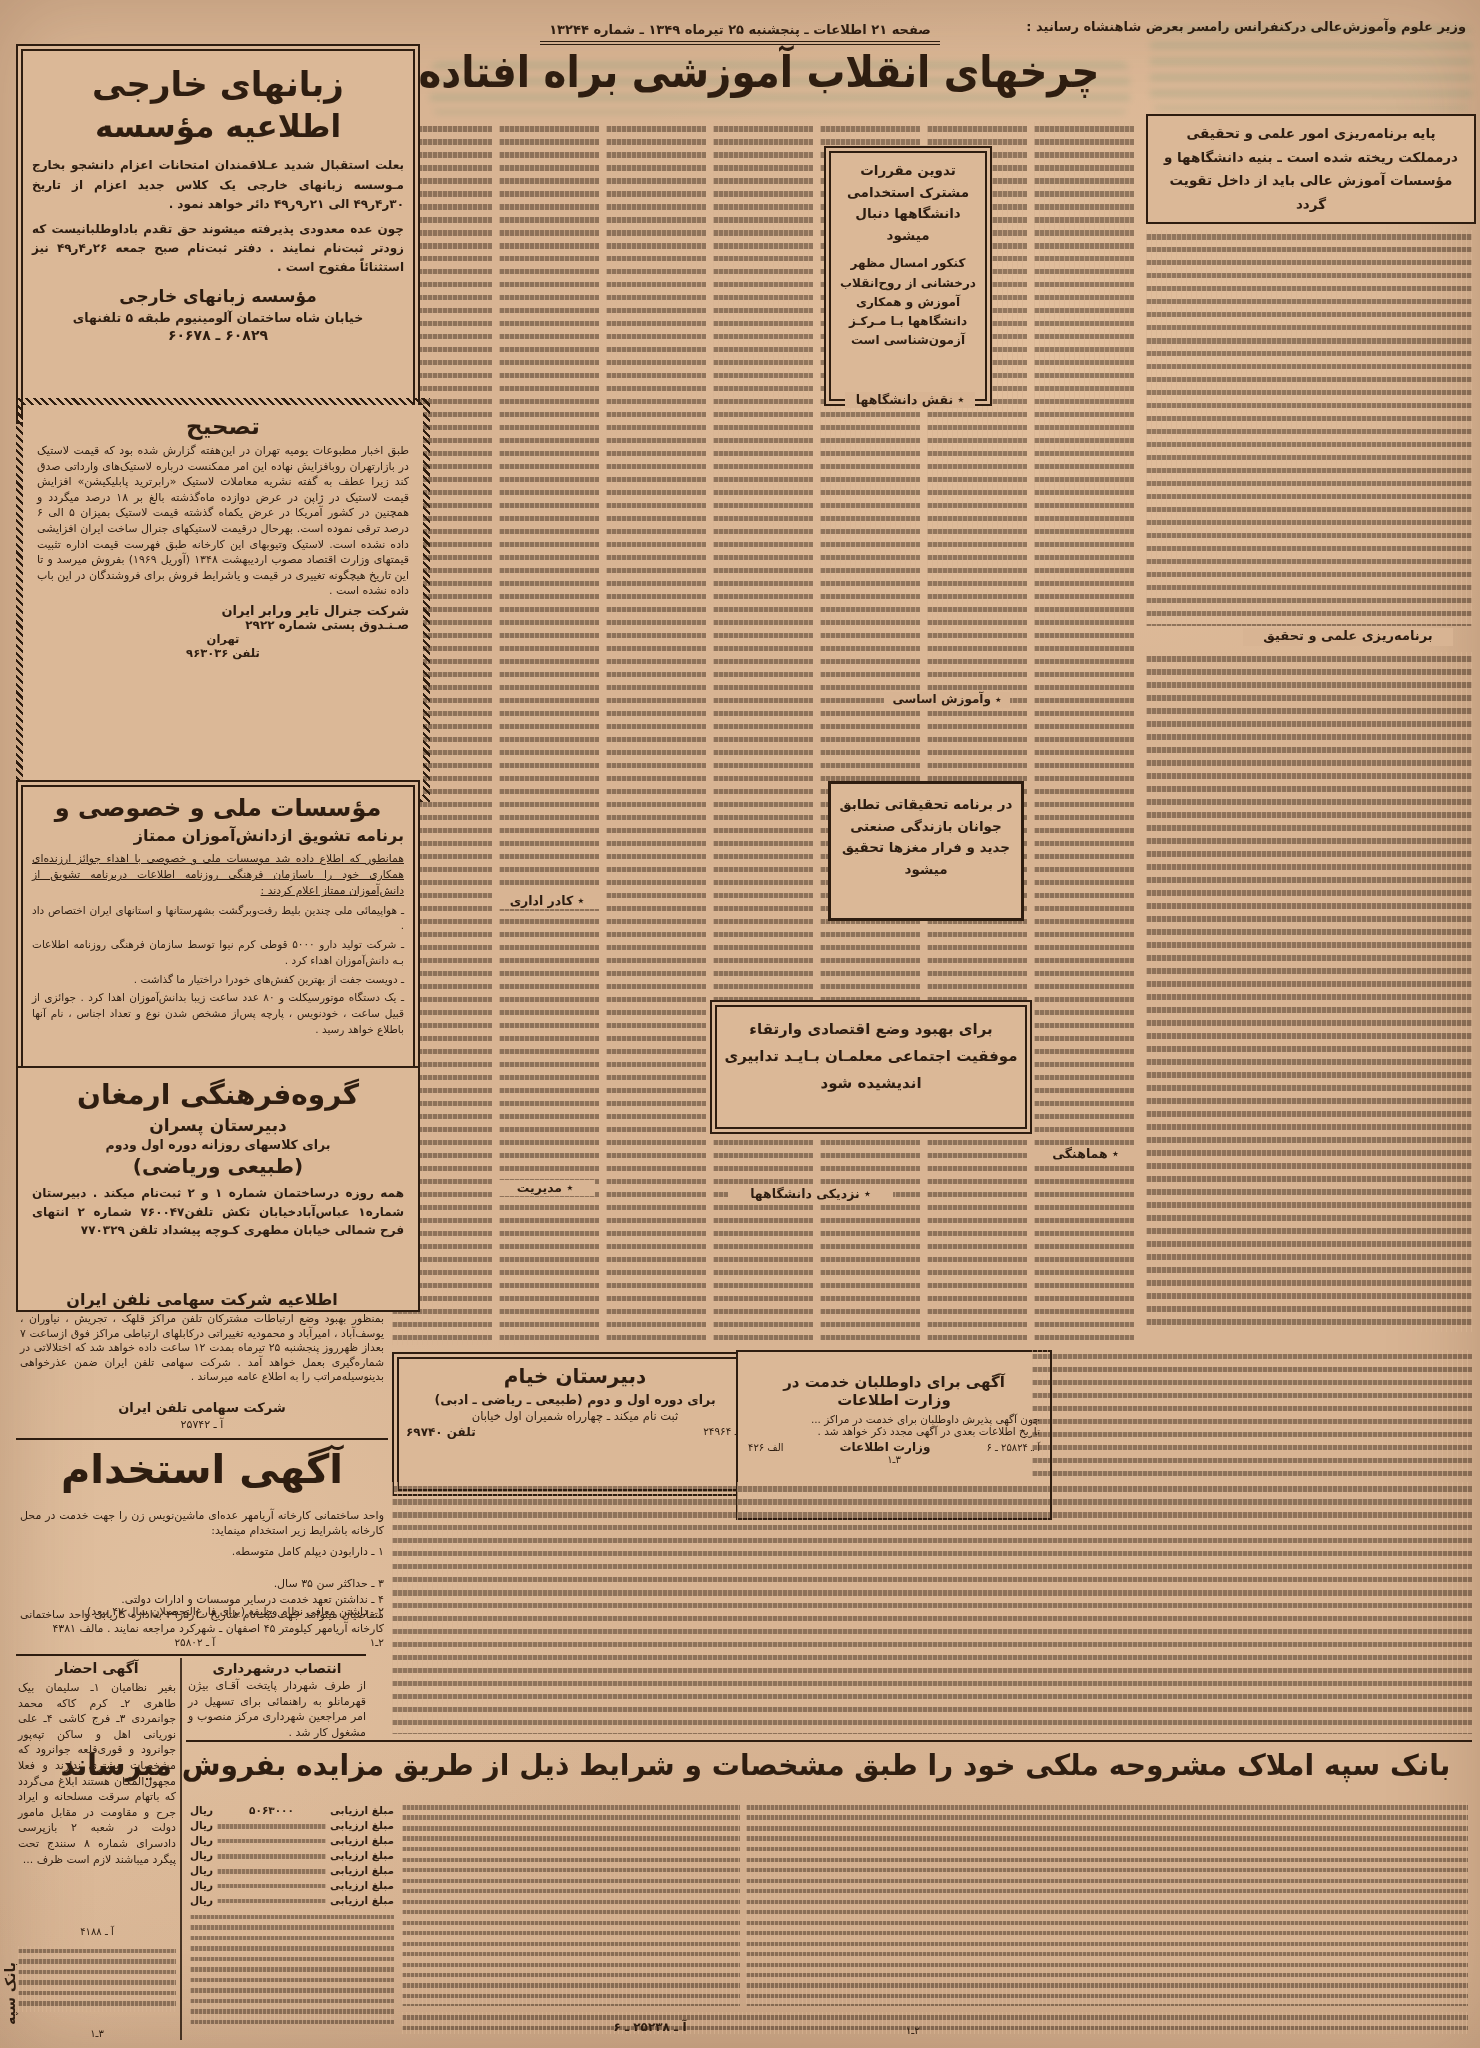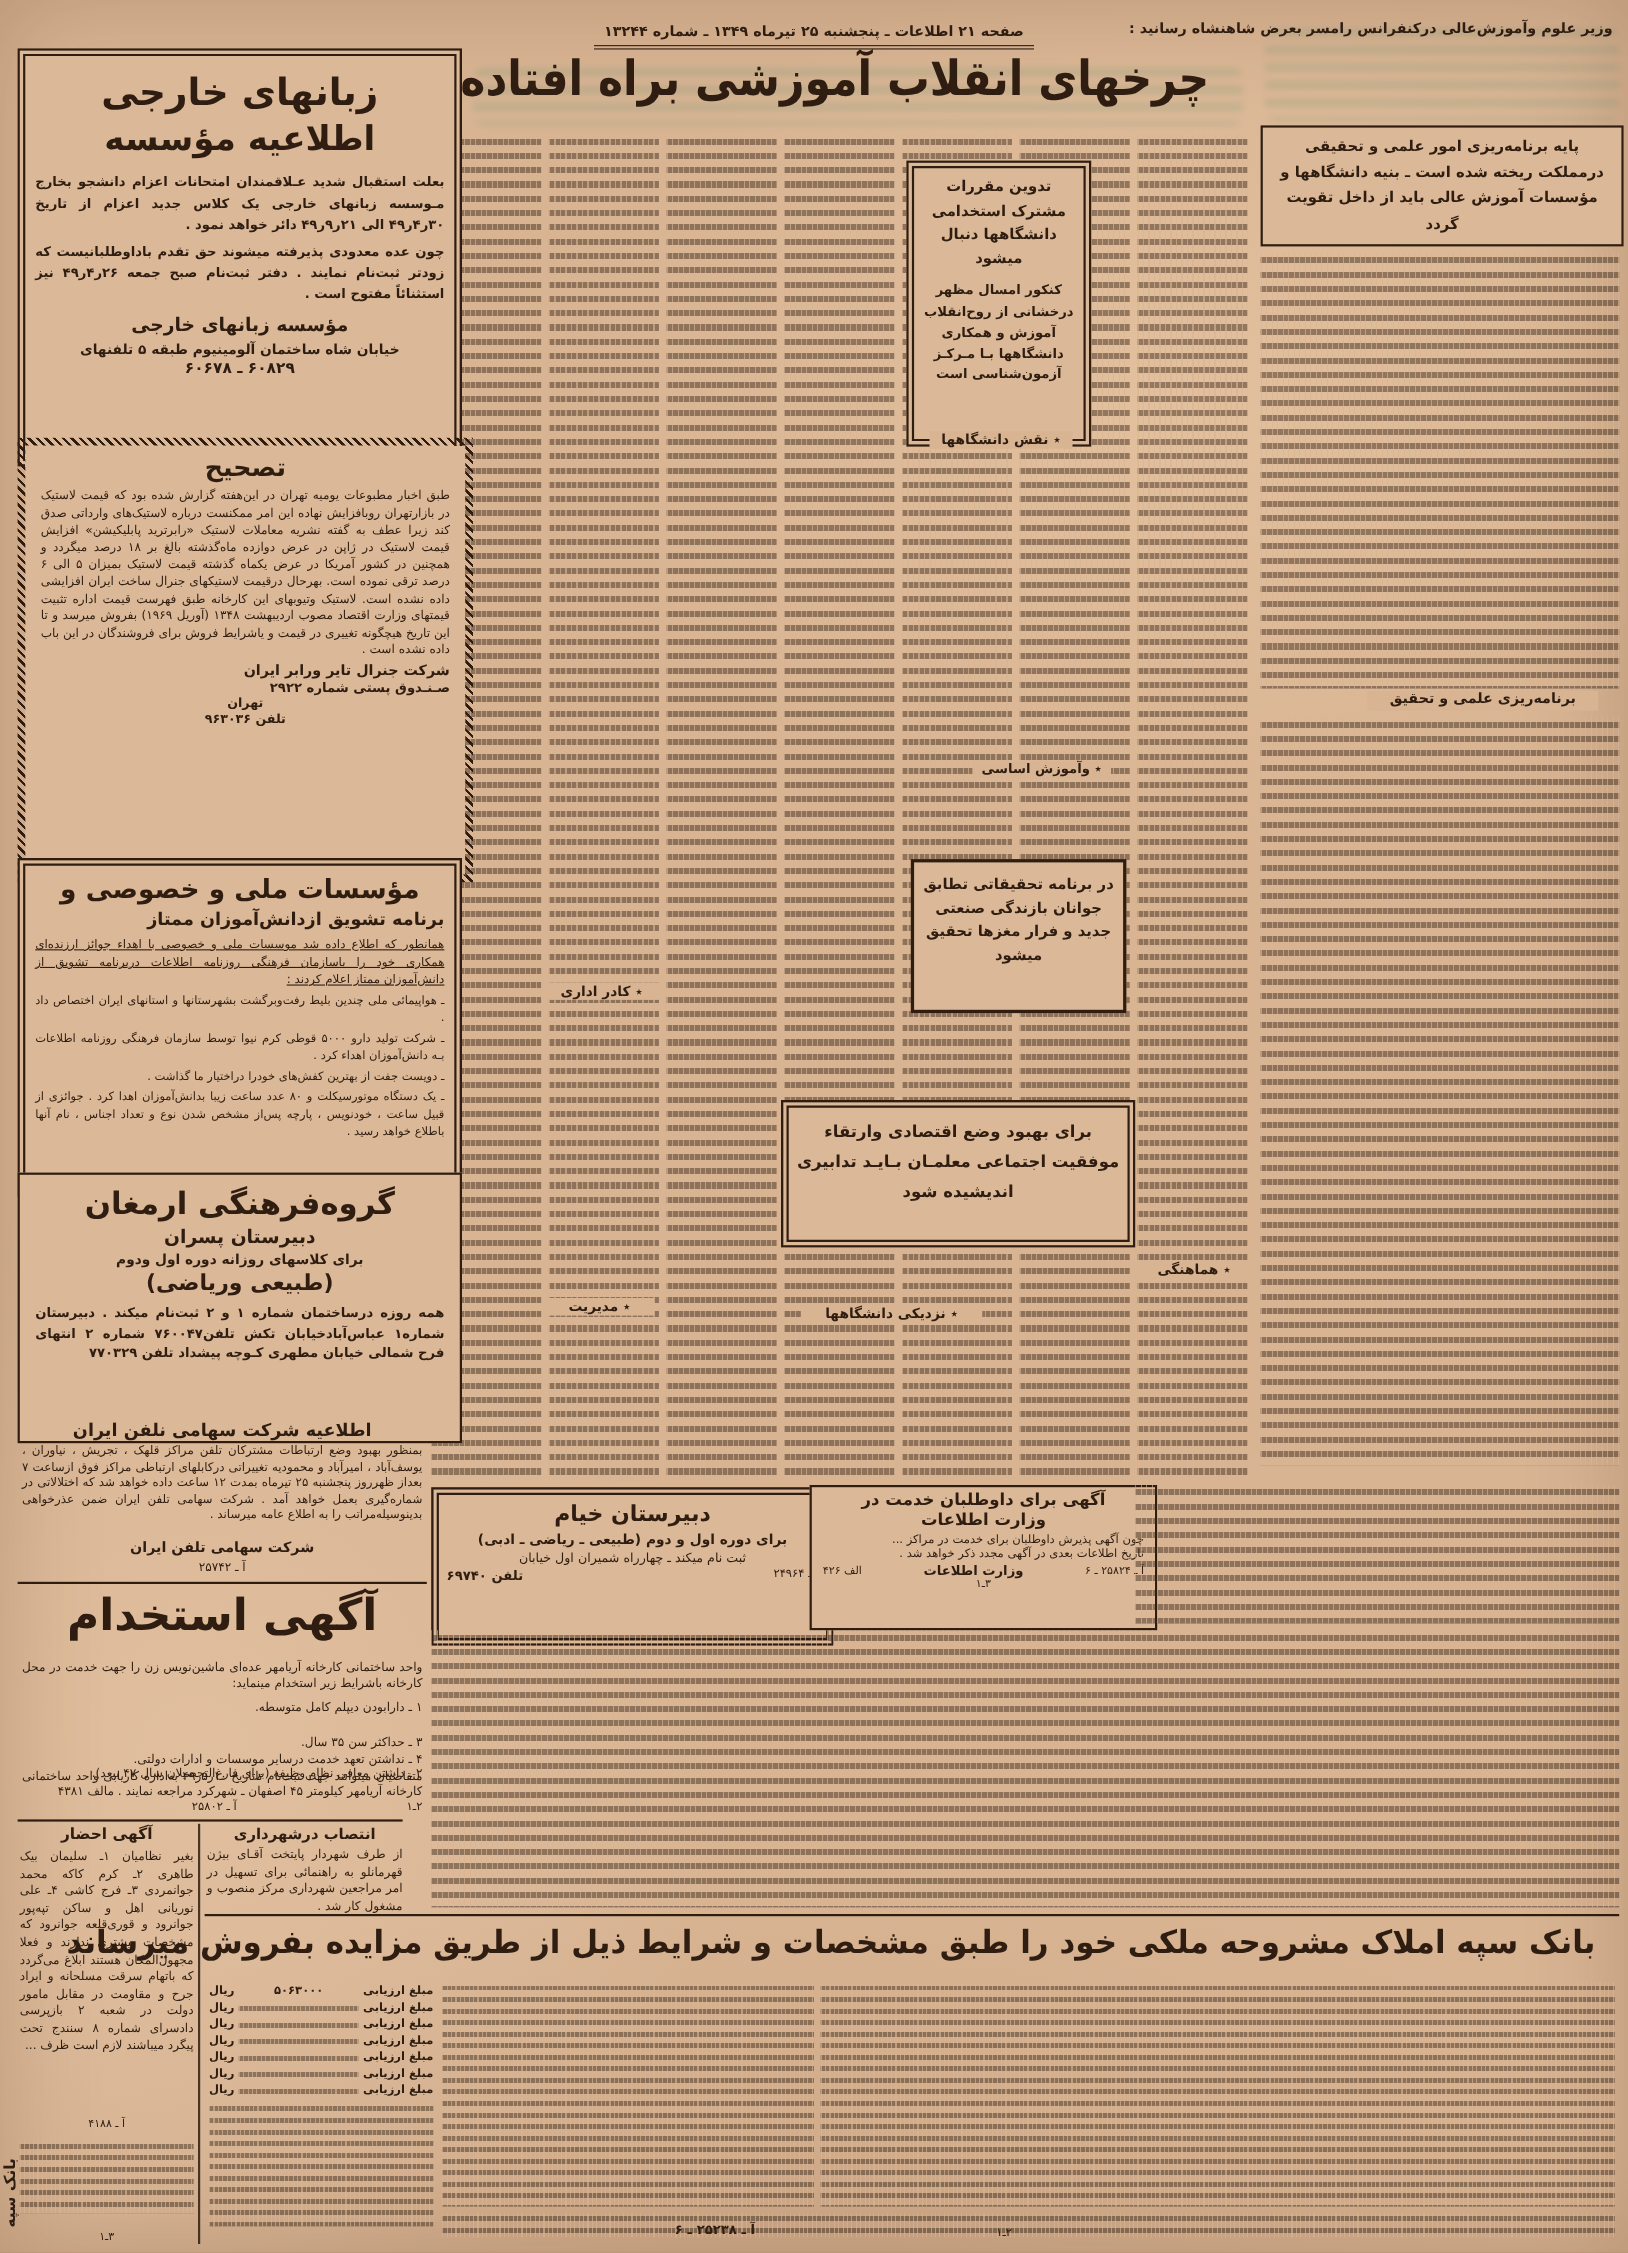--- a/index.html
+++ b/index.html
@@ -109,21 +109,21 @@
   <div class="abs dbl ctr clip" style="left:392px;top:1352px;width:338px;height:120px;padding:10px 12px;">
     <div class="b" style="font-size:20px;">دبیرستان خیام</div>
     <div class="b" style="font-size:12.5px;margin-top:4px;">برای دوره اول و دوم   (طبیعی ـ ریاضی ـ ادبی)</div>
     <div style="font-size:11.5px;margin-top:2px;">ثبت نام میکند ـ چهارراه شمیران اول خیابان</div>
     <div style="display:flex;justify-content:space-between;margin-top:2px;">
       <span style="font-size:10.5px;">آ ـ ۲۴۹۶۴</span>
       <span class="b" style="font-size:12px;">تلفن ۶۹۷۴۰</span>
     </div>
   </div>
 
-  <div class="abs box clip" style="left:736px;top:1350px;width:292px;height:124px;padding:2px 10px;">
+  <div class="abs box clip" style="left:736px;top:1350px;width:292px;height:124px;padding:21px 10px;">
     <div class="b ctr" style="font-size:15px;">آگهی برای داوطلبان خدمت در</div>
     <div class="b ctr" style="font-size:15px;">وزارت اطلاعات</div>
     <div class="jus" style="font-size:10.5px;margin-top:4px;">چون آگهی پذیرش داوطلبان برای خدمت در مراکز ...</div>
     <div class="jus" style="font-size:10.5px;">تاریخ اطلاعات بعدی در آگهی مجدد ذکر خواهد شد .</div>
     <div style="display:flex;justify-content:space-between;align-items:center;margin-top:3px;">
       <span style="font-size:10px;">آ ـ ۲۵۸۲۴ ـ ۶</span>
       <span class="b" style="font-size:12px;">وزارت اطلاعات</span>
       <span style="font-size:10px;">الف ۴۲۶</span>
     </div>
     <div class="ctr" style="font-size:10px;">۳ـ۱</div>

